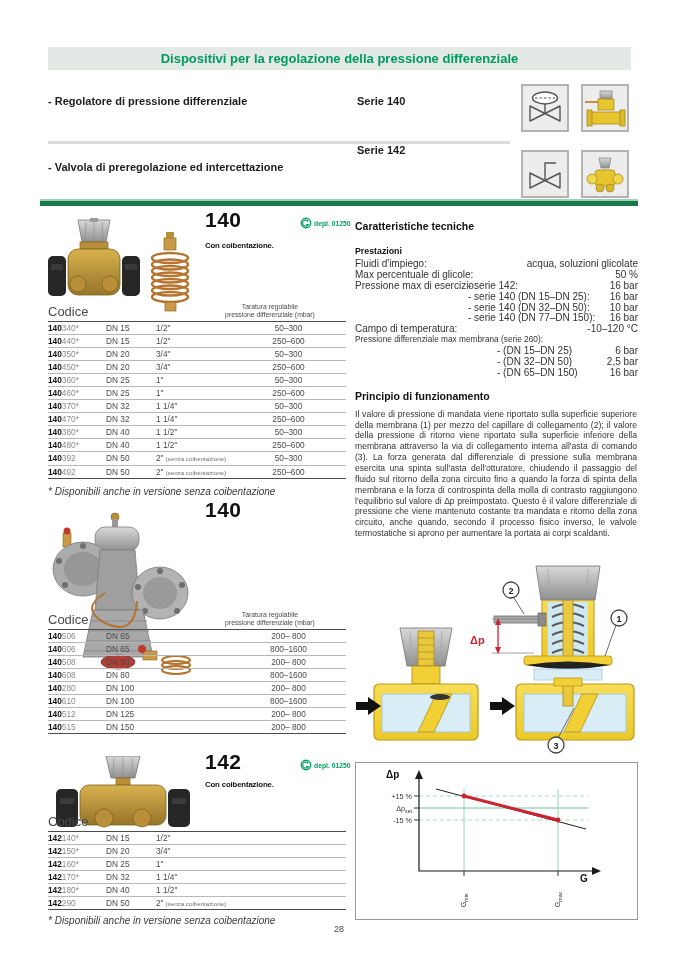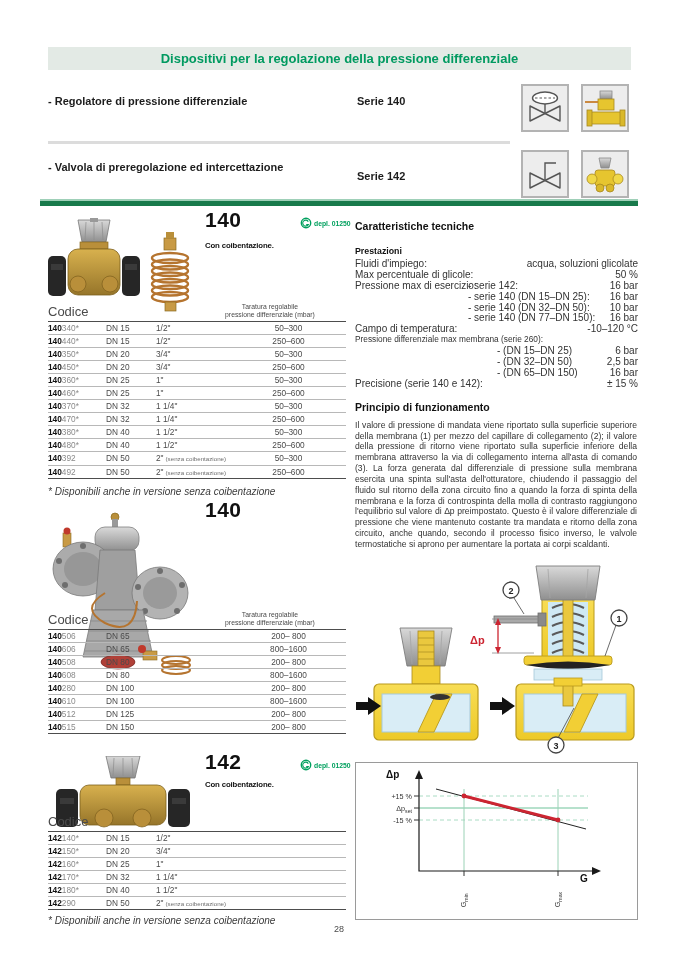--- a/index.html
+++ b/index.html
@@ -111,21 +111,21 @@
       <line x1="2" y1="16" x2="15" y2="16" stroke="#c87f2e" stroke-width="1.8"></line>
       <rect x="6" y="26" width="32" height="12" fill="#e6c52f" stroke="#a8891f" stroke-width="0.8"></rect>
       <rect x="4" y="24" width="5" height="16" fill="#d9b82a" stroke="#a8891f" stroke-width="0.8"></rect>
       <rect x="37" y="24" width="5" height="16" fill="#d9b82a" stroke="#a8891f" stroke-width="0.8"></rect>
     </svg>
   </div>
 
   <div class="abs intro-divider"></div>
 
   <div class="abs intro-label" style="left:48px;top:161px">- Valvola di preregolazione ed intercettazione</div>
-  <div class="abs intro-serie" style="left:357px;top:170px">Serie 142</div>
+  <div class="abs intro-serie" style="left:357px;top:144px">Serie 142</div>
   <div class="abs icon-box" style="left:521px;top:150px">
     <svg width="44" height="44">
       <path d="M7,21 L22,28.5 L7,36 Z" fill="none" stroke="#555" stroke-width="1.4" stroke-linejoin="round"></path>
       <path d="M37,21 L22,28.5 L37,36 Z" fill="none" stroke="#555" stroke-width="1.4" stroke-linejoin="round"></path>
       <polyline points="22,28.5 22,11 33,11" fill="none" stroke="#555" stroke-width="1.4"></polyline>
     </svg>
   </div>
   <div class="abs icon-box" style="left:581px;top:150px">
     <svg width="44" height="44">
       <path d="M16,6 L28,6 L26,16 L18,16 Z" fill="url(#gGrey)" stroke="#888" stroke-width="0.8"></path>
@@ -494,26 +494,20 @@
       </div>
         <div class="spec-row">
         <span class="spec-sub">- (DN 32–DN 50)</span>
         <span class="spec-value">2,5 bar</span>
       </div>
         <div class="spec-row">
         <span class="spec-sub">- (DN 65–DN 150)</span>
         <span class="spec-value">16 bar</span>
       </div>
       </div>
-    <div>
-        <div class="spec-row">
-        <span class="spec-label">Precisione (serie 140 e 142):</span>
-        <span class="spec-value">± 15 %</span>
-      </div>
-      </div>
     <div class="tech-h1 principio-h">Principio di funzionamento</div>
     <div class="principio-text">
       <span class="f1"></span><span class="f2"></span>
       <span>Il valore di pressione di mandata viene riportato sulla superficie superiore della membrana (1) per mezzo del capillare di collegamento (2); il valore della pressione di ritorno viene riportato sulla superficie inferiore della membrana attraverso la via di collegamento interna all'asta di comando (3). La forza generata dal differenziale di pressione sulla membrana esercita una spinta sull'asta dell'otturatore, chiudendo il passaggio del fluido sul ritorno della zona circuito fino a quando la forza di spinta della membrana e la forza di controspinta della molla di contrasto raggiungono l'equilibrio sul valore di Δp preimpostato. Questo è il valore differenziale di pressione che viene mantenuto costante tra mandata e ritorno della zona circuito, anche quando, secondo il processo fisico inverso, le valvole termostatiche si aprono per aumentare la portata ai corpi scaldanti.</span>
     </div>
   </div>
 
   <svg class="abs" style="left:348px;top:552px" width="297" height="208">
 
     <g>

